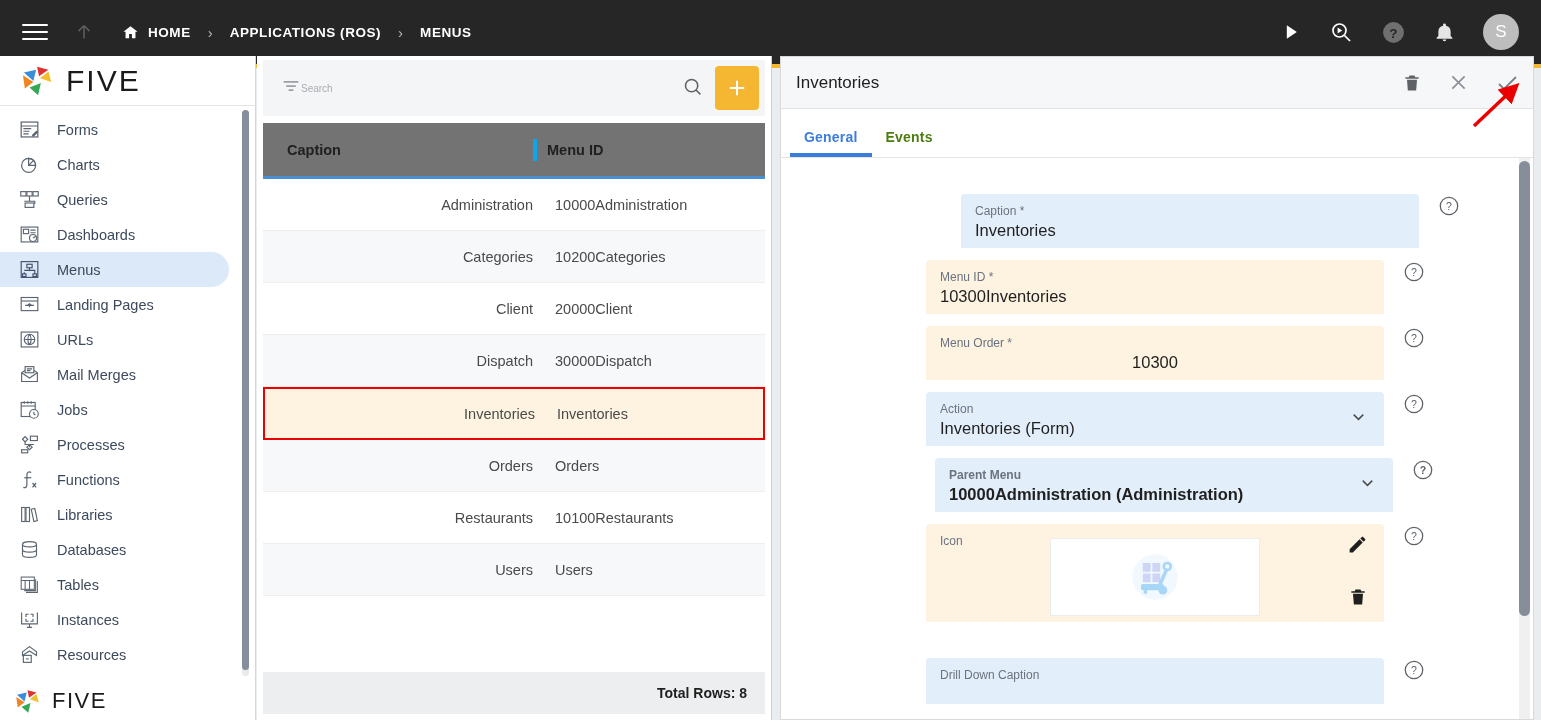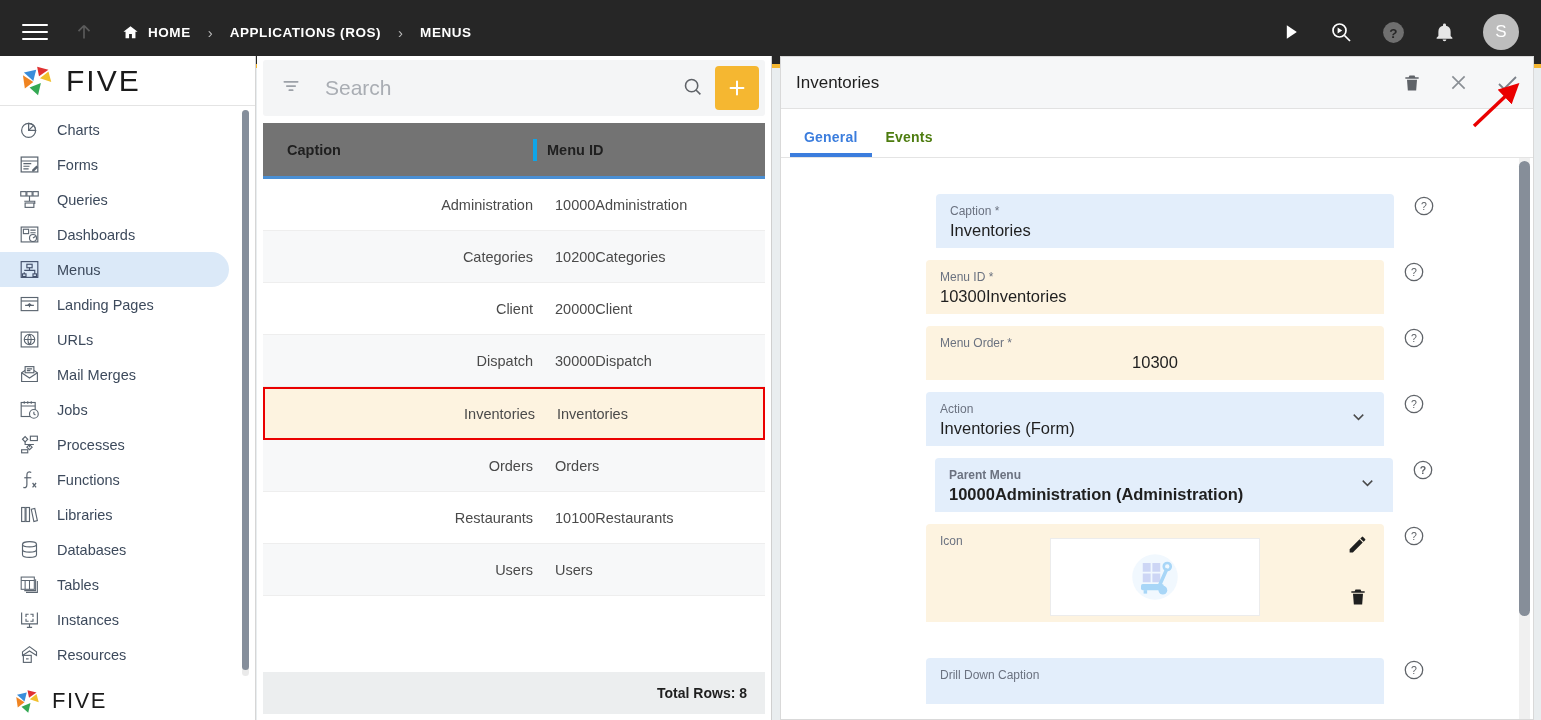--- a/index.html
+++ b/index.html
@@ -80,21 +80,21 @@
     background: #fff; display: flex; flex-direction: column;
     border-right: 1px solid #cfcfcf;
   }
   .searchbar {
     height: 56px; margin: 4px 6px 0 6px; background: #f4f5f6;
     display: flex; align-items: center; border-radius: 3px;
   }
   .filter-ico { margin-left: 18px; cursor: pointer; }
   .search-input {
     flex: 1; border: none; background: transparent; outline: none;
-    font-size: 21px; color: #701a75; margin-left: 24px;
+    font-size: 10px; color: #701a75; 
     font-family: "Liberation Sans", sans-serif;
   }
   .search-input::placeholder { color: #a9adb3; }
   .search-ico { cursor: pointer; margin-right: 12px; }
   .add-btn {
     width: 44px; height: 44px; background: #f5b731; border-radius: 4px;
     display: flex; align-items: center; justify-content: center;
     margin-right: 6px; cursor: pointer; color: #fff;
   }
   .tablewrap { flex: 1 1 auto; display: flex; flex-direction: column;
@@ -266,37 +266,37 @@
       <span class="brand-text">FIVE</span>
     </div>
 
     <div class="nav">
       <div class="nav-track"></div>
       <div class="nav-scroll"></div>
 
       <div class="nav-item">
         <span class="nav-ico">
           <svg width="21" height="21" viewBox="0 0 24 24" fill="none" stroke="#5b6570" stroke-width="1.4">
+            <rect x="2.5" y="3.5" width="19" height="17"></rect>
+              <path d="M2.5 8h19M5 11h9M5 14h7M5 17h6"></path>
+            <path d="M15 18l5-5 2 2-5 5h-2z" fill="#5b6570" stroke="none"></path>
+          </svg>
+        </span>
+        <span class="nav-label">Forms</span>
+      </div>
+
+      <div class="nav-item">
+        <span class="nav-ico">
+          <svg width="21" height="21" viewBox="0 0 24 24" fill="none" stroke="#5b6570" stroke-width="1.4">
             <circle cx="11" cy="13" r="8"></circle>
               <path d="M11 13V5a8 8 0 018 8z"></path>
               <path d="M11 13l6-6"></path>
           </svg>
         </span>
         <span class="nav-label">Charts</span>
-      </div>
-
-      <div class="nav-item">
-        <span class="nav-ico">
-          <svg width="21" height="21" viewBox="0 0 24 24" fill="none" stroke="#5b6570" stroke-width="1.4">
-            <rect x="2.5" y="3.5" width="19" height="17"></rect>
-              <path d="M2.5 8h19M5 11h9M5 14h7M5 17h6"></path>
-            <path d="M15 18l5-5 2 2-5 5h-2z" fill="#5b6570" stroke="none"></path>
-          </svg>
-        </span>
-        <span class="nav-label">Forms</span>
       </div>
 
       <div class="nav-item">
         <span class="nav-ico">
           <svg width="21" height="21" viewBox="0 0 24 24" fill="none" stroke="#5b6570" stroke-width="1.3">
             <rect x="2" y="3" width="6" height="5"></rect>
               <rect x="9" y="3" width="6" height="5"></rect>
               <rect x="16" y="3" width="6" height="5"></rect>
             <path d="M12 8v6M6 14h12v3"></path>
               <rect x="7" y="16" width="10" height="5"></rect>
@@ -562,21 +562,21 @@
       </div>
     </div>
 
     <div class="tabs">
       <div class="tab active">General</div>
       <div class="tab">Events</div>
     </div>
 
     <div class="formarea">
 
-      <div class="frow" style="left:131px; top:36px;padding-left:24px;">
+      <div class="frow" style="left:156px; top:36px;padding-left:24px;">
         <div class="field blue">
           <div class="flabel">Caption *</div>
           <div class="fvalue">Inventories</div>
         </div>
         <span class="help">
           <svg width="22" height="22" viewBox="0 0 24 24" fill="none" stroke="#5f6368" stroke-width="1.4">
             <circle cx="12" cy="12" r="9.5"></circle>
             <text x="12" y="16.5" font-size="11.5" font-family="Liberation Sans, sans-serif" fill="#5f6368" stroke="none" text-anchor="middle">?</text>
           </svg>
         </span>

